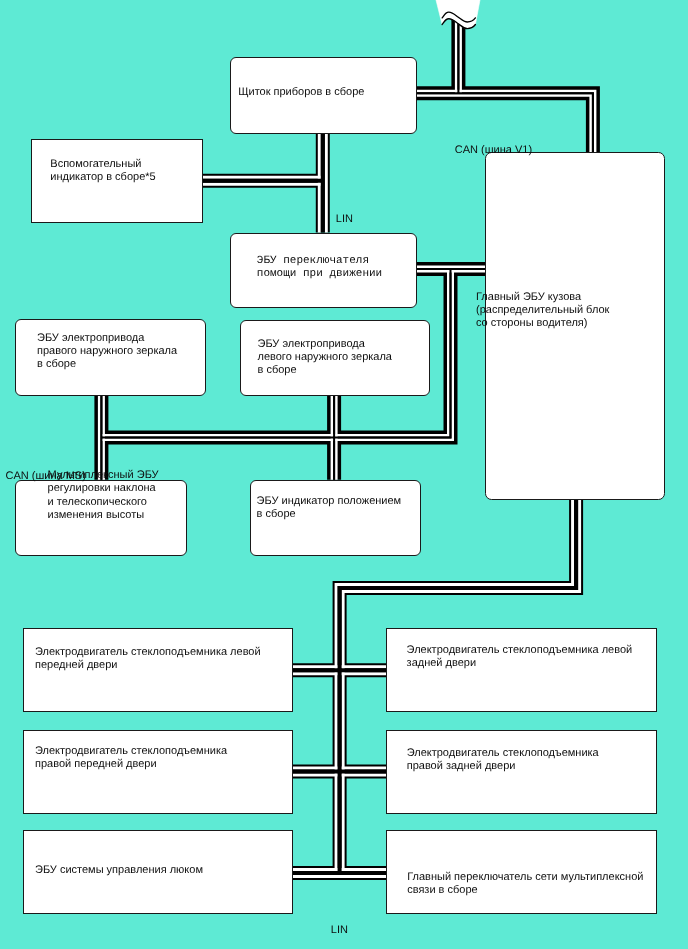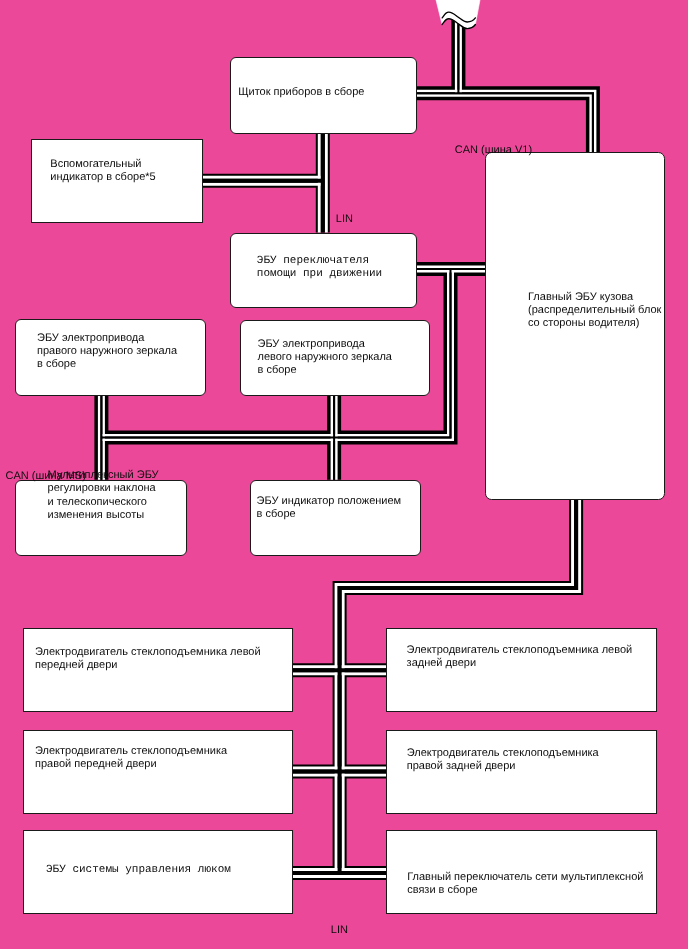--- a/index.html
+++ b/index.html
@@ -1,21 +1,21 @@
 <!DOCTYPE html>
 <html><head>
 <meta charset="utf-8">
 <title>Network diagram</title>
 <style>
   html,body{margin:0;padding:0;background:#ffffff;}
   body{width:688px;height:949px;overflow:hidden;
        font-family:"Liberation Sans",sans-serif;color:#000;
        -webkit-font-smoothing:antialiased;
        text-rendering:geometricPrecision;}
-  #stage{position:relative;width:688px;height:949px;background:#ec4899;}
+  #stage{position:relative;width:688px;height:949px;background:#5eead4;}
   .node{position:absolute;box-sizing:border-box;border:1.3px solid #1a1a1a;background:#fff;z-index:5;}
   .lbl{position:absolute;z-index:7;font-size:11px;line-height:13.25px;white-space:pre;color:#0d0d0d;}
   svg.wires{position:absolute;left:0;top:0;width:688px;height:949px;z-index:2;}
   .buslabel{position:absolute;font-size:11px;line-height:13px;white-space:nowrap;color:#0d0d0d;z-index:6;margin-top:40px;}
 </style>
 </head>
 <body>
 
 <div id="stage">
   <svg class="wires" id="wiresvg" viewBox="0 0 688 949">
@@ -82,39 +82,39 @@
 помощи при движении</div>
       <div class="node" style="left: 15.2px; top: 319px; width: 191px; height: 76.9px; border-radius: 6px;"></div>
       <div class="lbl" style="left: 37px; top: 331.8px;">ЭБУ электропривода
 правого наружного зеркала
 в сборе</div>
       <div class="node" style="left: 239.5px; top: 320px; width: 190.3px; height: 76px; border-radius: 6px;"></div>
       <div class="lbl" style="left: 257.5px; top: 337.7px;">ЭБУ электропривода
 левого наружного зеркала
 в сборе</div>
       <div class="node" style="left: 485.4px; top: 152.2px; width: 179.2px; height: 347.5px; border-radius: 6.5px;"></div>
-      <div class="lbl" style="left: 528px; top: 290.8px;">Главный ЭБУ кузова
+      <div class="lbl" style="left: 476px; top: 290.8px;">Главный ЭБУ кузова
 (распределительный блок
 со стороны водителя)</div>
       <div class="node" style="left: 15.2px; top: 479.8px; width: 171.5px; height: 76.3px; border-radius: 6px;"></div>
       <div class="lbl" style="left: 47.6px; top: 469px;">Мультиплексный ЭБУ
 регулировки наклона
 и телескопического
 изменения высоты</div>
       <div class="node" style="left: 249.8px; top: 479.8px; width: 170.8px; height: 76.1px; border-radius: 6px;"></div>
       <div class="lbl" style="left: 256.6px; top: 494.8px;">ЭБУ индикатор положением
 в сборе</div>
       <div class="node" style="left: 23.3px; top: 628.3px; width: 270px; height: 83.9px; border-radius: 0px;"></div>
       <div class="lbl" style="left: 35px; top: 645.5px;">Электродвигатель стеклоподъемника левой
 передней двери</div>
       <div class="node" style="left: 23.3px; top: 729.9px; width: 270px; height: 84.4px; border-radius: 0px;"></div>
       <div class="lbl" style="left: 35px; top: 744.5px;">Электродвигатель стеклоподъемника
 правой передней двери</div>
       <div class="node" style="left: 23.3px; top: 830.1px; width: 270px; height: 84.4px; border-radius: 0px;"></div>
-      <div class="lbl" style="left: 46px; top: 863.5px; font-family: Liberation Mono, monospace;">ЭБУ системы управления люком</div>
+      <div class="lbl" style="left: 35px; top: 863.5px;">ЭБУ системы управления люком</div>
       <div class="node" style="left: 386.4px; top: 628.1px; width: 270.2px; height: 84.3px; border-radius: 0px;"></div>
       <div class="lbl" style="left: 406.6px; top: 643.7px;">Электродвигатель стеклоподъемника левой
 задней двери</div>
       <div class="node" style="left: 386.4px; top: 729.5px; width: 270.2px; height: 84.4px; border-radius: 0px;"></div>
       <div class="lbl" style="left: 406.7px; top: 746.5px;">Электродвигатель стеклоподъемника
 правой задней двери</div>
       <div class="node" style="left: 386.4px; top: 830.1px; width: 270.2px; height: 84.3px; border-radius: 0px;"></div>
       <div class="lbl" style="left: 407.2px; top: 871px;">Главный переключатель сети мультиплексной
 связи в сборе</div>
     </div>

